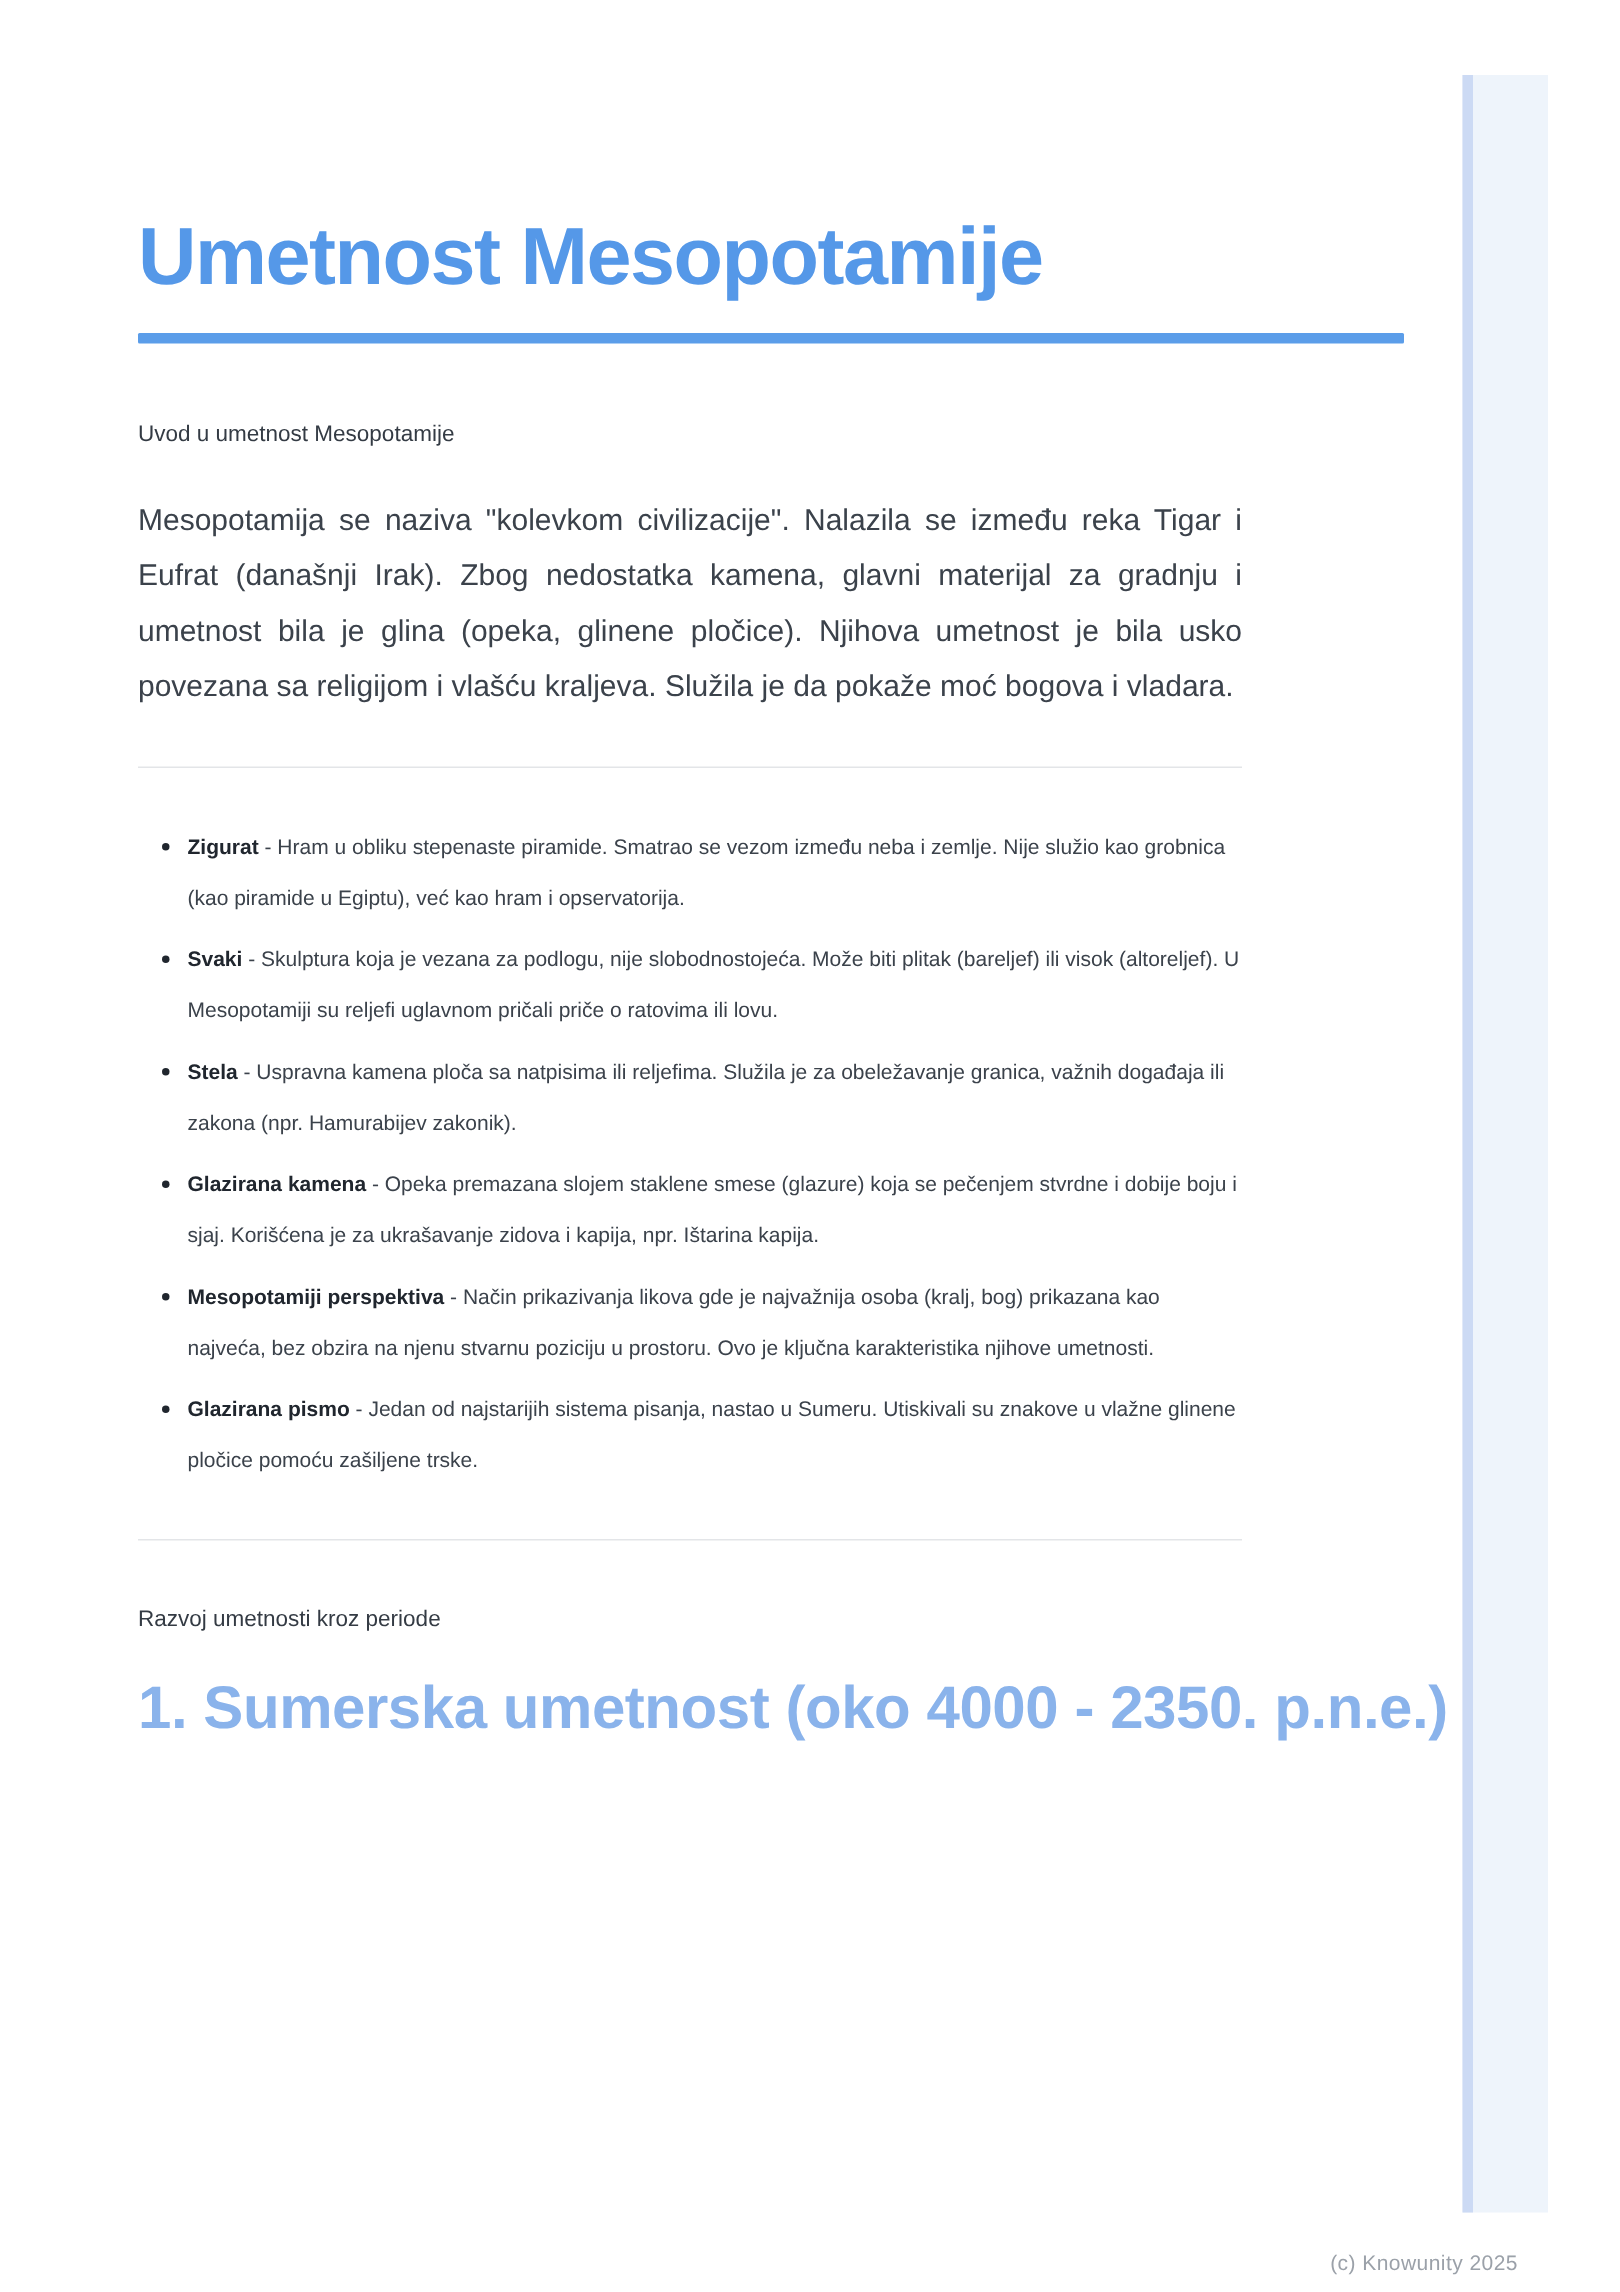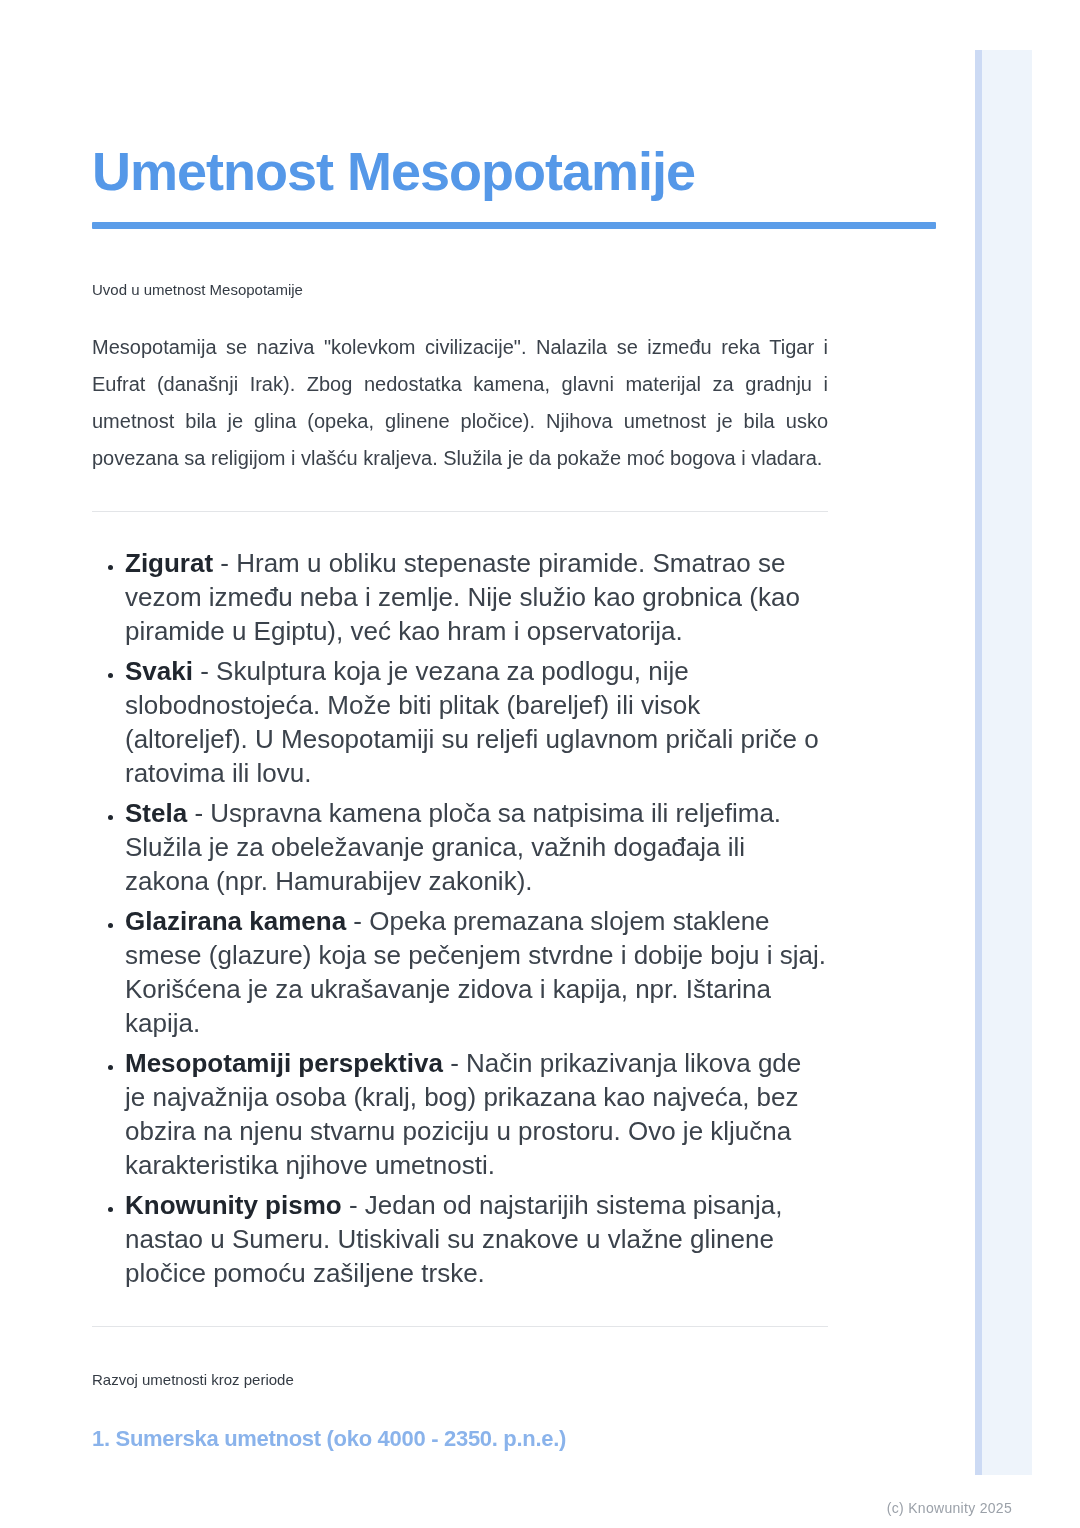--- a/index.html
+++ b/index.html
@@ -77,30 +77,30 @@
     width: 100%;
     height: 0;
   }
   .divider.second { margin-top: 36px; }
   ul.terms {
     margin: 34px 0 0 0;
     padding: 0 0 0 33px;
     list-style: disc;
   }
   ul.terms li {
-    font-size: 26px;
+    font-size: 14px;
     line-height: 34px;
     color: #3b424b;
   }
   ul.terms li::marker { color: #20262e; font-size: 18px; }
   ul.terms li + li { margin-top: 6px; }
   ul.terms .term { font-weight: 700; color: #20262e; }
   h2.period-title {
     margin: 28px 0 0 0;
-    font-size: 22px;
+    font-size: 40px;
     line-height: 36px;
     font-weight: 700;
     letter-spacing: -0.3px;
     color: #8ab3eb;
     white-space: nowrap;
   }
 </style>
 </head>
 <body>
 
@@ -138,21 +138,21 @@
       </li>
       <li>
         <b class="term">Glazirana kamena</b>
         <span class="desc">- Opeka premazana slojem staklene smese (glazure) koja se pečenjem stvrdne i dobije boju i sjaj. Korišćena je za ukrašavanje zidova i kapija, npr. Ištarina kapija.</span>
       </li>
       <li>
         <b class="term">Mesopotamiji perspektiva</b>
         <span class="desc">- Način prikazivanja likova gde je najvažnija osoba (kralj, bog) prikazana kao najveća, bez obzira na njenu stvarnu poziciju u prostoru. Ovo je ključna karakteristika njihove umetnosti.</span>
       </li>
       <li>
-        <b class="term">Knowunity pismo</b>
+        <b class="term">Glazirana pismo</b>
         <span class="desc">- Jedan od najstarijih sistema pisanja, nastao u Sumeru. Utiskivali su znakove u vlažne glinene pločice pomoću zašiljene trske.</span>
       </li>
     </ul>
 
     <hr class="divider second">
 
     <h3 class="subhead">Razvoj umetnosti kroz periode</h3>
 
 
     <h2 class="period-title">1. Sumerska umetnost (oko 4000 - 2350. p.n.e.)</h2>

